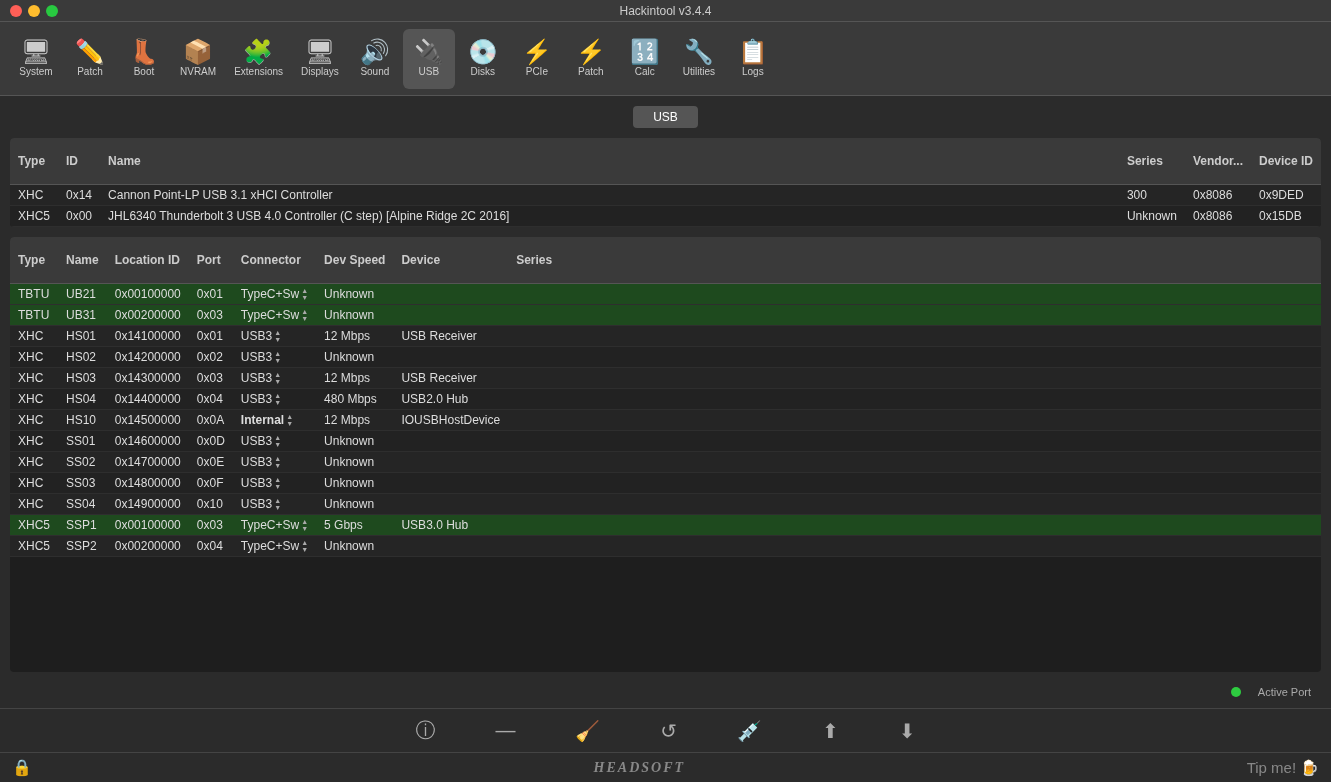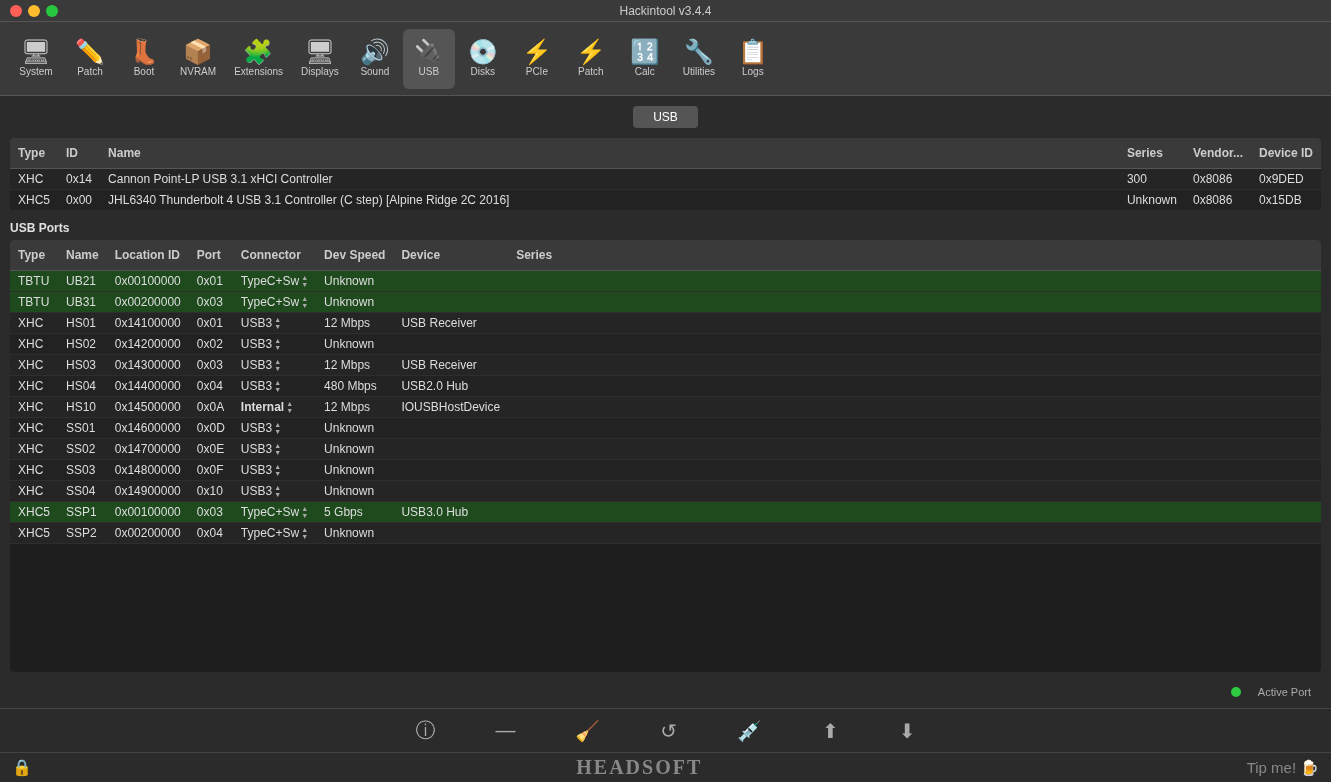--- a/index.html
+++ b/index.html
@@ -110,21 +110,21 @@
     }
     table {
       width: 100%;
       border-collapse: collapse;
       font-size: 12px;
     }
     thead tr {
       background: #3a3a3a;
     }
     thead th {
-      padding: 8px 8px;
+      padding: 16px 8px;
       text-align: left;
       color: #ccc;
       font-weight: 600;
       border-bottom: 1px solid #555;
       white-space: nowrap;
     }
     tbody tr {
       border-bottom: 1px solid #2e2e2e;
       margin-left: 8px;
     }
@@ -177,24 +177,25 @@
       background: #2b2b2b;
       border-top: 1px solid #444;
       display: flex;
       align-items: center;
       justify-content: space-between;
       padding: 4px 12px;
       height: 30px;
     }
     .footer-logo {
       font-family: Georgia, serif;
-      font-size: 20px;
+      font-size: 14px;
       font-weight: bold;
       color: #888;
       letter-spacing: 2px;
+      font-style: italic;
     }
     .footer-tip {
       font-size: 15px;
       color: #888;
     }
     .lock-icon { font-size: 16px; }
 
     .ports-table-container {
       flex: 1;
       overflow: auto;
@@ -294,30 +295,29 @@
     <td>XHC</td>
     <td>0x14</td>
     <td>Cannon Point-LP USB 3.1 xHCI Controller</td>
     <td>300</td>
     <td>0x8086</td>
     <td>0x9DED</td>
   </tr>
           <tr>
     <td>XHC5</td>
     <td>0x00</td>
-    <td>JHL6340 Thunderbolt 4 USB 3.1 Controller (C step) [Alpine Ridge 2C 2016]</td>
+    <td>JHL6340 Thunderbolt 3 USB 4.0 Controller (C step) [Alpine Ridge 2C 2016]</td>
     <td>Unknown</td>
     <td>0x8086</td>
     <td>0x15DB</td>
   </tr>
         </tbody>
     </table>
   </div>
 
-  <div class="section-title">USB Ports</div>
 
   <div class="ports-table-container table-container">
     <table>
       <thead>
         <tr>
           <th>Type</th>
           <th>Name</th>
           <th>Location ID</th>
           <th>Port</th>
           <th>Connector</th>

